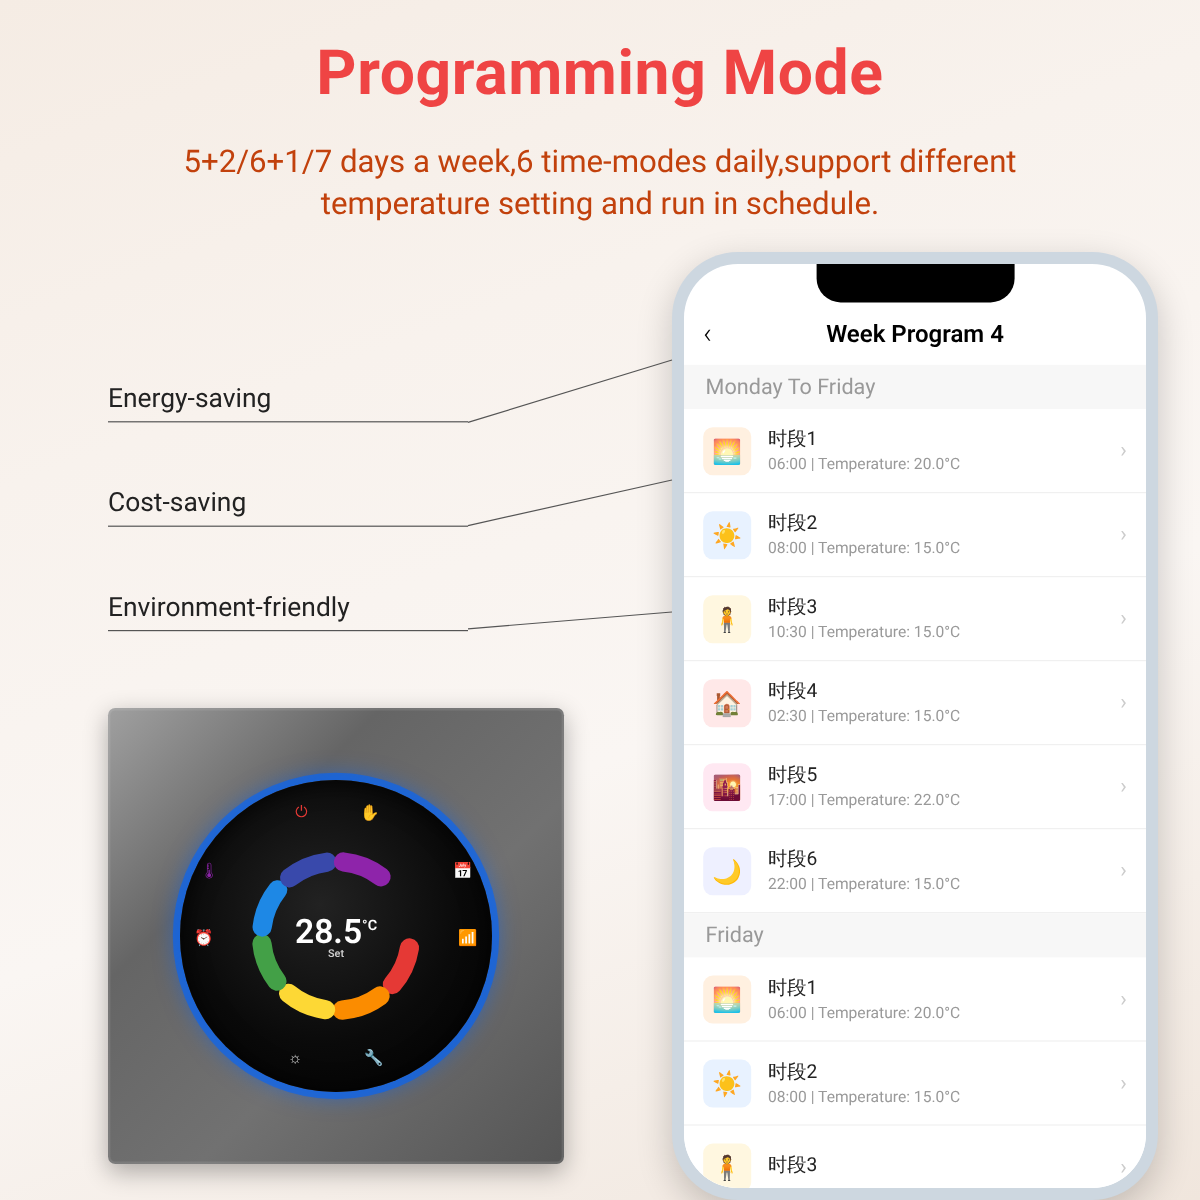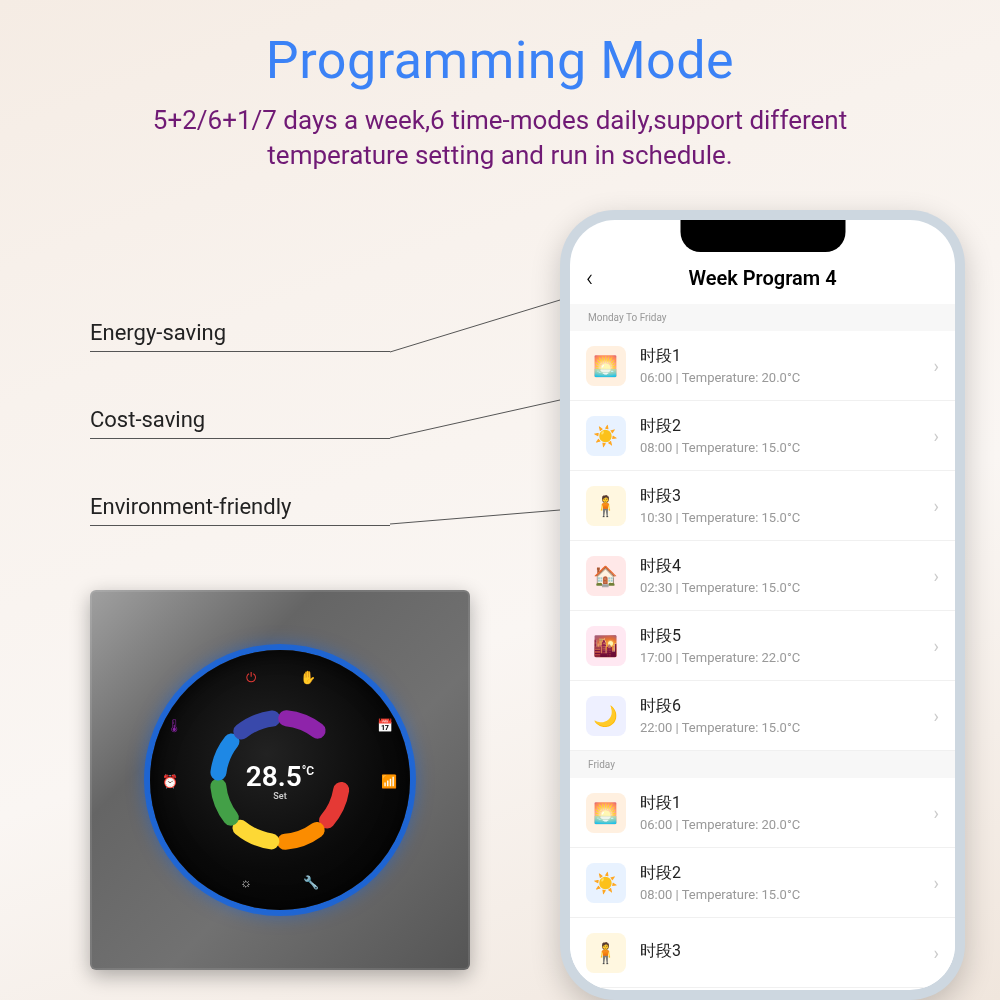--- a/index.html
+++ b/index.html
@@ -7,30 +7,30 @@
     width: 1000px;
     height: 1000px;
     background: linear-gradient(160deg, #f5ece4 0%, #f8f2ed 30%, #faf6f3 60%, #f0e6dd 100%);
     font-family: -apple-system, BlinkMacSystemFont, "Segoe UI", Roboto, "Helvetica Neue", sans-serif;
     position: relative;
     overflow: hidden;
   }
   .page-title {
     text-align: center;
     font-size: 52px;
-    font-weight: 400;
-    color: #3b82f6;
+    font-weight: 700;
+    color: #ef4444;
     padding-top: 30px;
     letter-spacing: 0.5px;
   }
   .subtitle {
     text-align: center;
     font-size: 26px;
-    color: #701a75;
-    margin-top: 12px;
+    color: #c2410c;
+    margin-top: 27px;
     line-height: 1.35;
     max-width: 780px;
     margin-left: auto;
     margin-right: auto;
   }
 
   
   .callouts {
     position: absolute;
     left: 90px;
@@ -147,21 +147,21 @@
   .app-title {
     flex: 1;
     text-align: center;
     font-size: 20px;
     font-weight: 600;
     color: #000;
     margin-left: -30px;
   }
   .section-header {
     padding: 8px 18px;
-    font-size: 10px;
+    font-size: 18px;
     color: #999;
     background: #f7f7f7;
   }
   .list {
     background: #fff;
   }
   .list-item {
     display: flex;
     align-items: center;
     padding: 12px 16px;

